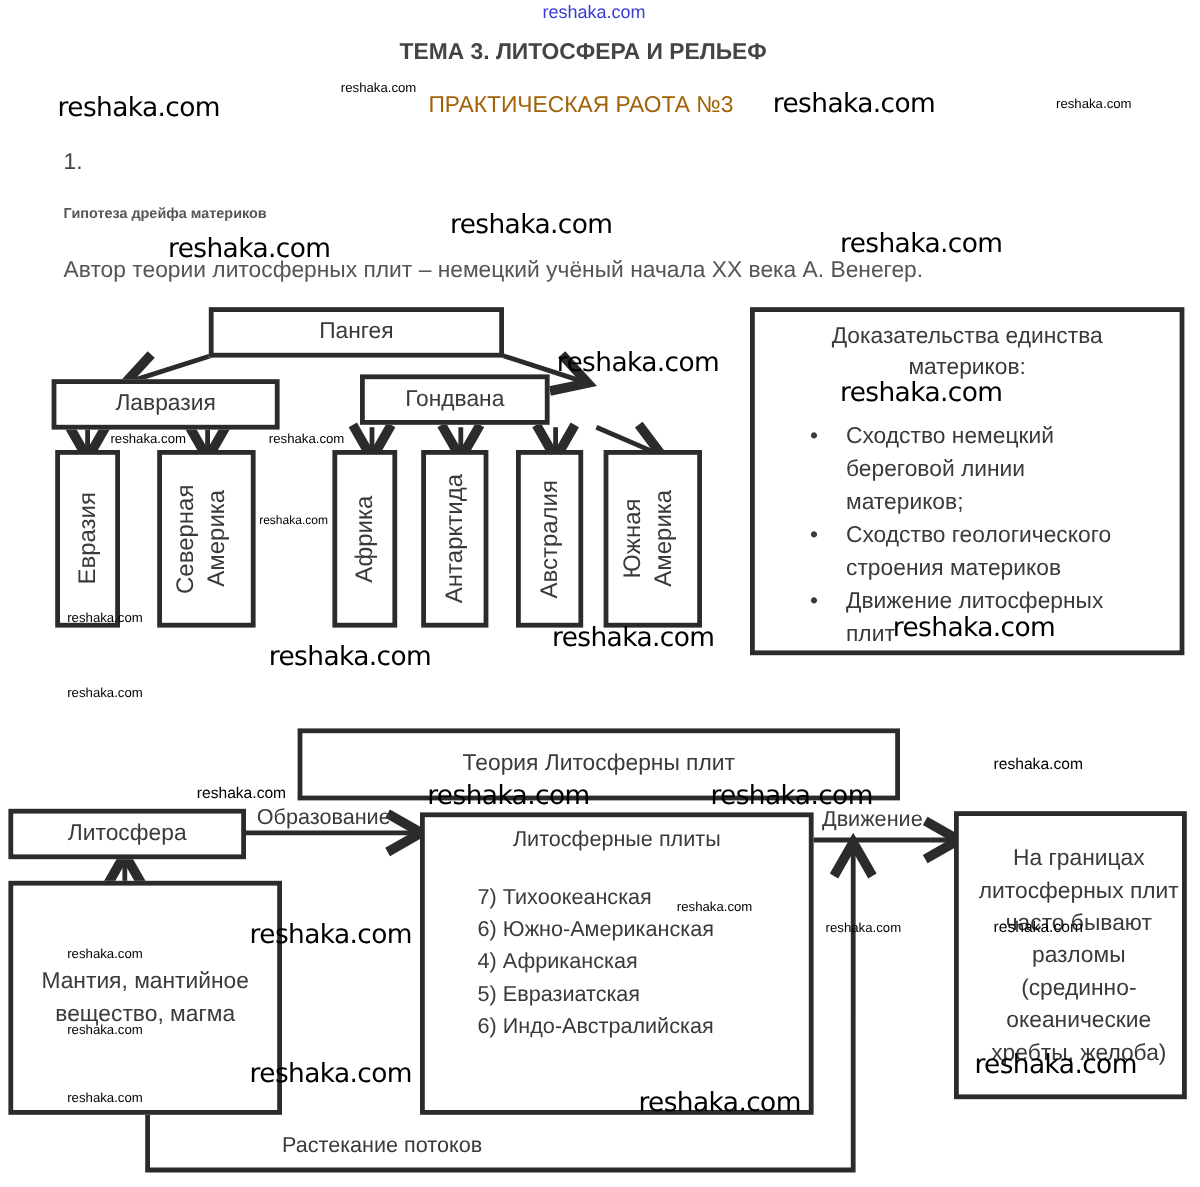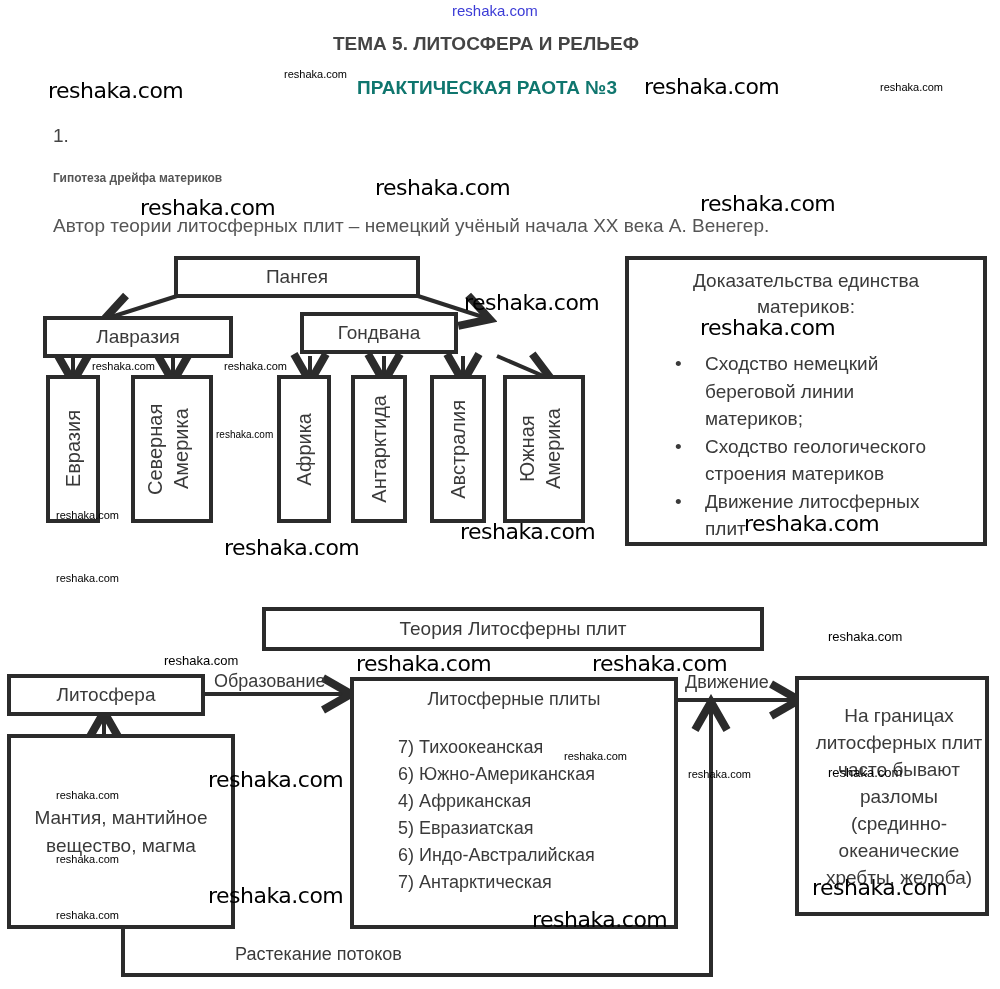--- a/index.html
+++ b/index.html
@@ -11,22 +11,22 @@
   .vtext { writing-mode:vertical-rl; transform:rotate(180deg); font-size:20px; line-height:26px; text-align:center; }
   .wm-big { font-family:"DejaVu Sans", sans-serif; font-size:22px; color:#000; letter-spacing:-0.5px; }
   .wm-small { font-family:"Liberation Sans", sans-serif; font-size:11px; color:#000; }
   svg.arrows { position:absolute; left:0; top:0; }
   .list { list-style:none; margin:0; padding:0; }
 </style>
 </head>
 <body>
 
 <div class="abs" style="left:452px;top:2px;font-size:15px;color:#3b3bd6;text-decoration:none;">reshaka.com</div>
-<div class="abs" style="left:333px;top:33px;font-size:19px;font-weight:bold;color:#444;">ТЕМА 5. ЛИТОСФЕРА И РЕЛЬЕФ</div>
-<div class="abs" style="left:357px;top:77px;font-size:19px;font-weight:bold;color:#0f766e;">ПРАКТИЧЕСКАЯ РАОТА №3</div>
+<div class="abs" style="left:333px;top:33px;font-size:19px;font-weight:bold;color:#444;">ТЕМА 3. ЛИТОСФЕРА И РЕЛЬЕФ</div>
+<div class="abs" style="left:357px;top:77px;font-size:19px;font-weight:normal;color:#a16207;">ПРАКТИЧЕСКАЯ РАОТА №3</div>
 <div class="abs" style="left:53px;top:125px;font-size:19px;color:#444;">1.</div>
 <div class="abs" style="left:53px;top:171px;font-size:12px;font-weight:bold;color:#555;">Гипотеза дрейфа материков</div>
 <div class="abs" style="left:53px;top:215px;font-size:19px;color:#555;">Автор теории литосферных плит – немецкий учёный начала XX века А. Венегер.</div>
 
 <svg class="arrows" width="1000" height="989">
   <defs>
     <marker id="ah" markerWidth="10" markerHeight="10" refX="7" refY="5" orient="auto">
       <path d="M1,1 L8,5 L1,9" fill="none" stroke="#2b2b2b" stroke-width="2"></path>
     </marker>
   </defs>
@@ -87,21 +87,21 @@
       <span style="width:30px;padding-left:32px;">•</span>
       <span style="width:250px;">Сходство геологического строения материков</span>
     </li>
     <li style="display:flex;font-size:19px;line-height:27.5px;">
       <span style="width:30px;padding-left:32px;">•</span>
       <span style="width:240px;">Движение литосферных плит</span>
     </li>
   </ul>
 </div>
 
-<div class="box center" style="left:262px;top:607px;width:502px;height:44px;">
+<div class="box center" style="left:248px;top:607px;width:502px;height:60px;">
   <span style="font-size:19px;">Теория Литосферны плит</span>
 </div>
 
 <div class="box center" style="left:7px;top:674px;width:198px;height:42px;">
   <span style="font-size:19px;">Литосфера</span>
 </div>
 
 <div class="abs" style="left:214px;top:671px;font-size:18px;">Образование</div>
 
 <div class="box center" style="left:7px;top:734px;width:228px;height:195px;">
@@ -109,21 +109,20 @@
 </div>
 
 <div class="box" style="left:350px;top:677px;width:328px;height:252px;">
   <div style="font-size:18px;text-align:center;margin-top:8px;">Литосферные плиты</div>
   <ul class="list" style="margin:24px 0 0 44px;">
     <li style="font-size:18px;line-height:27px;">7) Тихоокеанская</li>
     <li style="font-size:18px;line-height:27px;">6) Южно-Американская</li>
     <li style="font-size:18px;line-height:27px;">4) Африканская</li>
     <li style="font-size:18px;line-height:27px;">5) Евразиатская</li>
     <li style="font-size:18px;line-height:27px;">6) Индо-Австралийская</li>
-    <li style="font-size:18px;line-height:27px;">7) Антарктическая</li>
   </ul>
 </div>
 
 <div class="abs" style="left:685px;top:672px;font-size:18px;">Движение</div>
 
 <div class="box center" style="left:795px;top:676px;width:194px;height:240px;padding-left:14px;">
   <span style="font-size:19px;line-height:27px;width:170px;">На границах литосферных плит часто бывают разломы (срединно-океанические хребты, желоба)</span>
 </div>
 
 <div class="abs" style="left:235px;top:944px;font-size:18px;">Растекание потоков</div>

